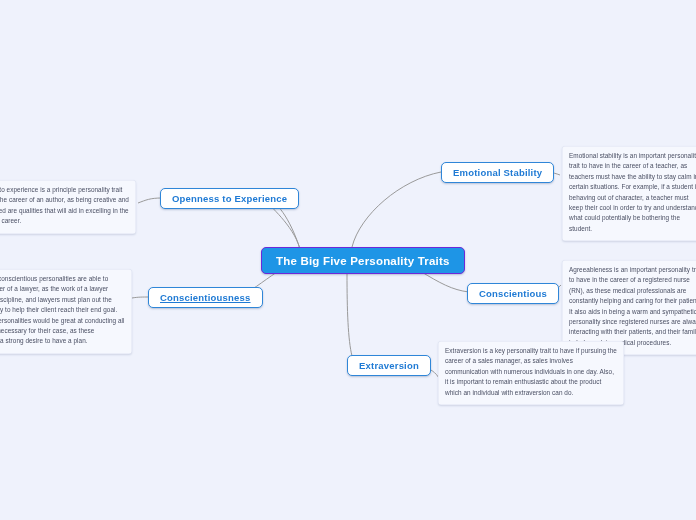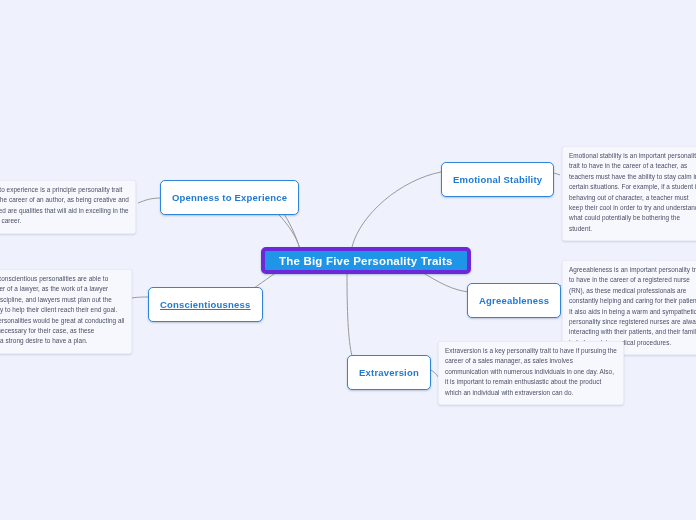--- a/index.html
+++ b/index.html
@@ -35,36 +35,36 @@
     box-sizing: border-box;
     border-radius: 5px;
     white-space: nowrap;
     display: flex;
     align-items: center;
     justify-content: center;
     letter-spacing: 0.2px;
   }
   .node-root {
     background: #1e95e6;
-    border: 4px solid #6d28d9;
+    border: 1px solid #6d28d9;
     color: #ffffff;
     font-weight: bold;
     font-size: 11.5px;
     padding: 0 14px;
     height: 27px;
     box-shadow: 0 1px 2px rgba(40,70,120,0.30);
   }
   .node-branch {
     background: #ffffff;
     border: 1.5px solid #2f86d8;
     color: #1f7ad4;
     font-weight: bold;
     font-size: 9.5px;
     padding: 0 11px;
-    height: 35px;
+    height: 21px;
     box-shadow: 0 1px 2px rgba(40,70,120,0.28);
   }
 
   
   .note {
     position: absolute;
     box-sizing: border-box;
     background: #f6f8fe;
     color: #4a4f63;
     font-size: 6.4px;
@@ -109,30 +109,30 @@
   </svg>
 
   <div class="node node-root" style="left:261px; top:247px;">
     <span>The Big Five Personality Traits</span>
   </div>
 
   <div class="node node-branch" style="left:441px; top:162px;">
     <span>Emotional Stability</span>
   </div>
 
-  <div class="node node-branch" style="left:160px; top:180px;">
+  <div class="node node-branch" style="left:160px; top:188px;">
     <span>Openness to Experience</span>
   </div>
 
   <div class="node node-branch" style="left:148px; top:287px;text-decoration:underline;">
     <span>Conscientiousness</span>
   </div>
 
   <div class="node node-branch" style="left:467px; top:283px;">
-    <span>Agreeableness</span>
+    <span>Conscientious</span>
   </div>
 
   <div class="node node-branch" style="left:347px; top:355px;justify-content:center;">
     <span>Extraversion</span>
   </div>
 
   <div class="note" style="left:562px; top:146px; width:148px;">
     <p>Emotional stability is an important personality trait to have in the career of a teacher, as teachers must have the ability to stay calm in certain situations. For example, if a student is behaving out of character, a teacher must keep their cool in order to try and understand what could potentially be bothering the student.</p>
   </div>
 

